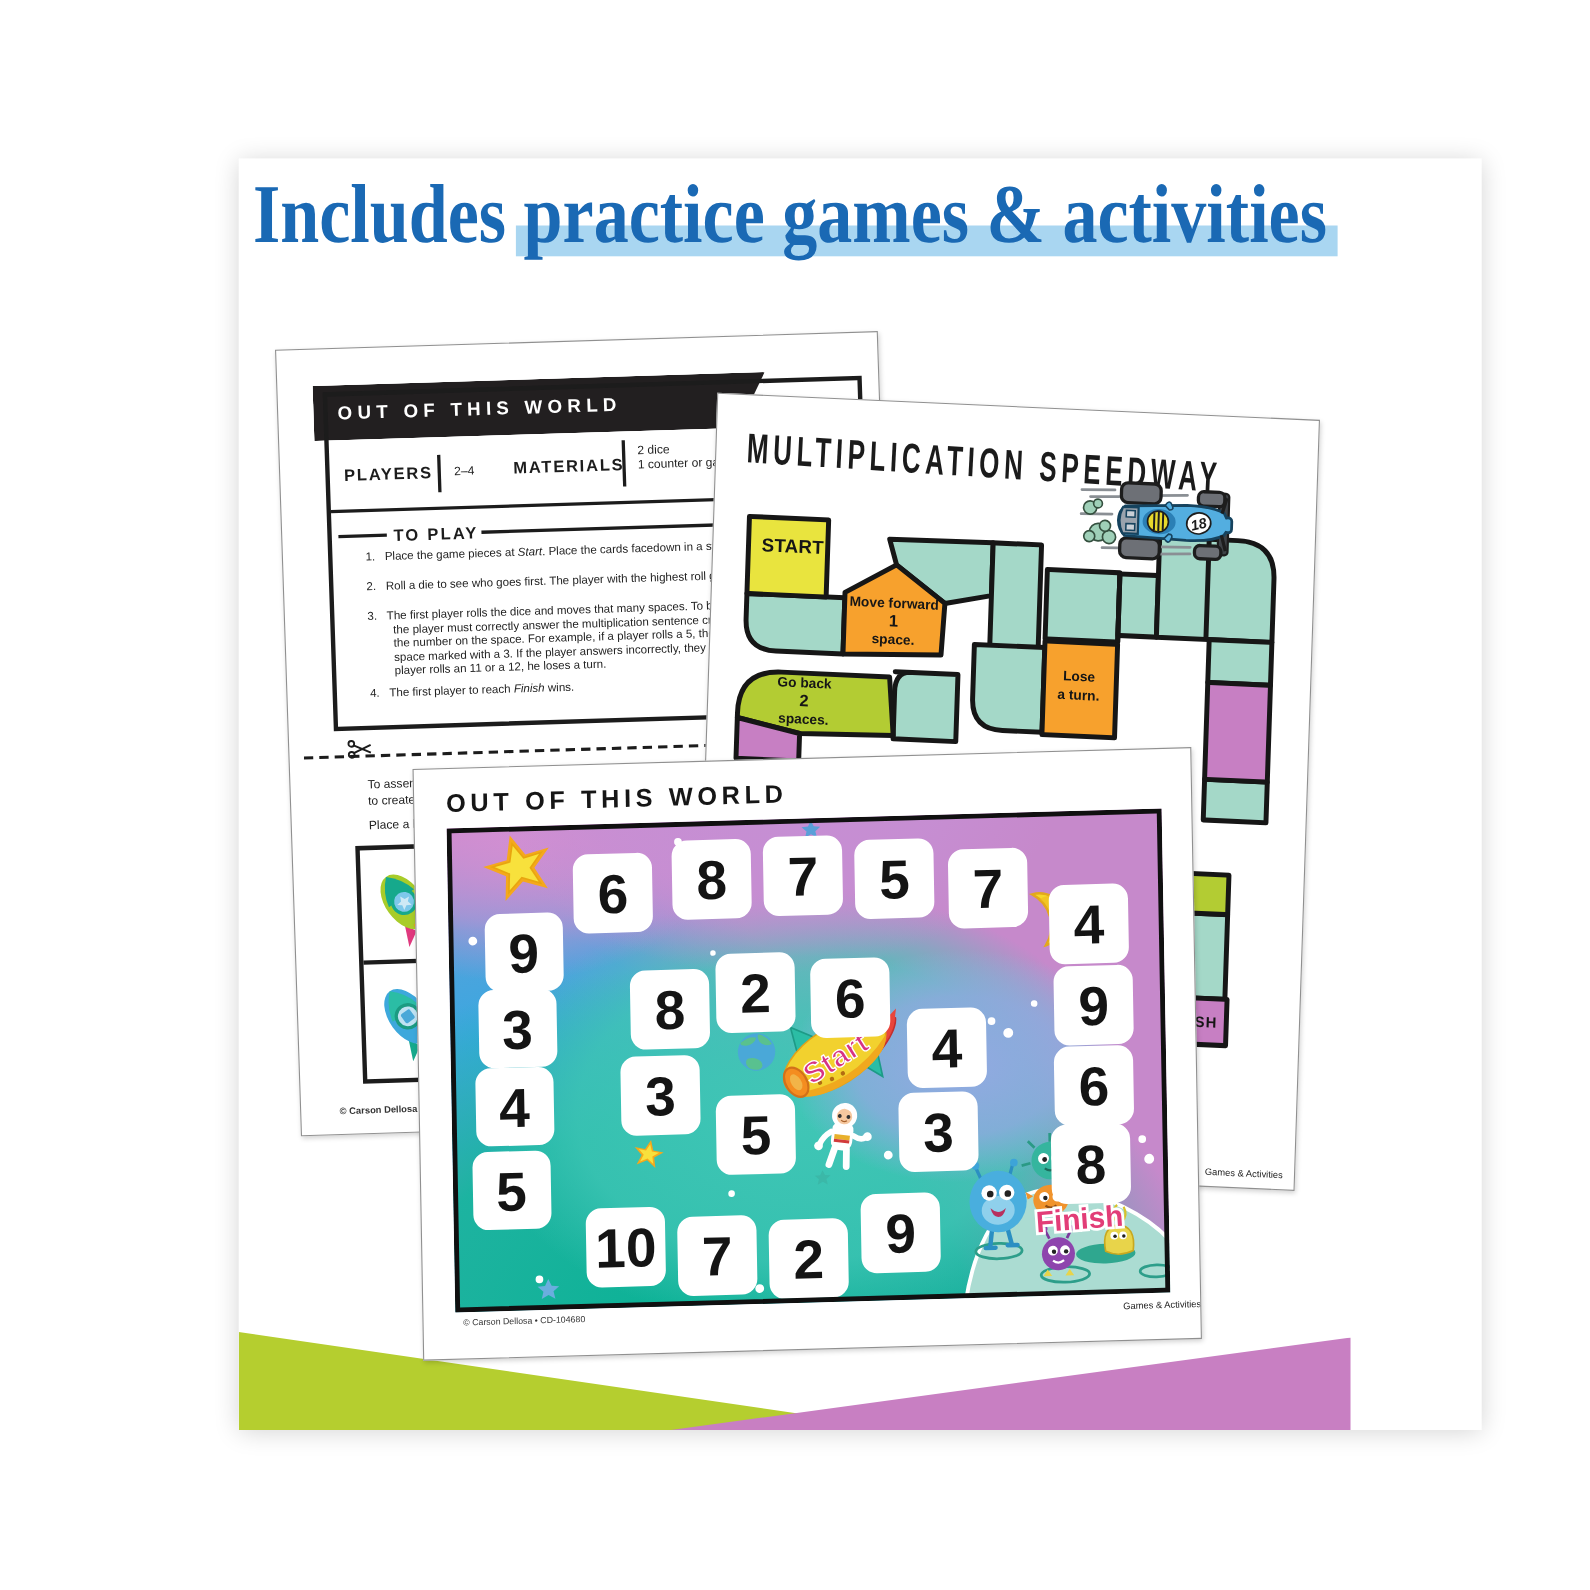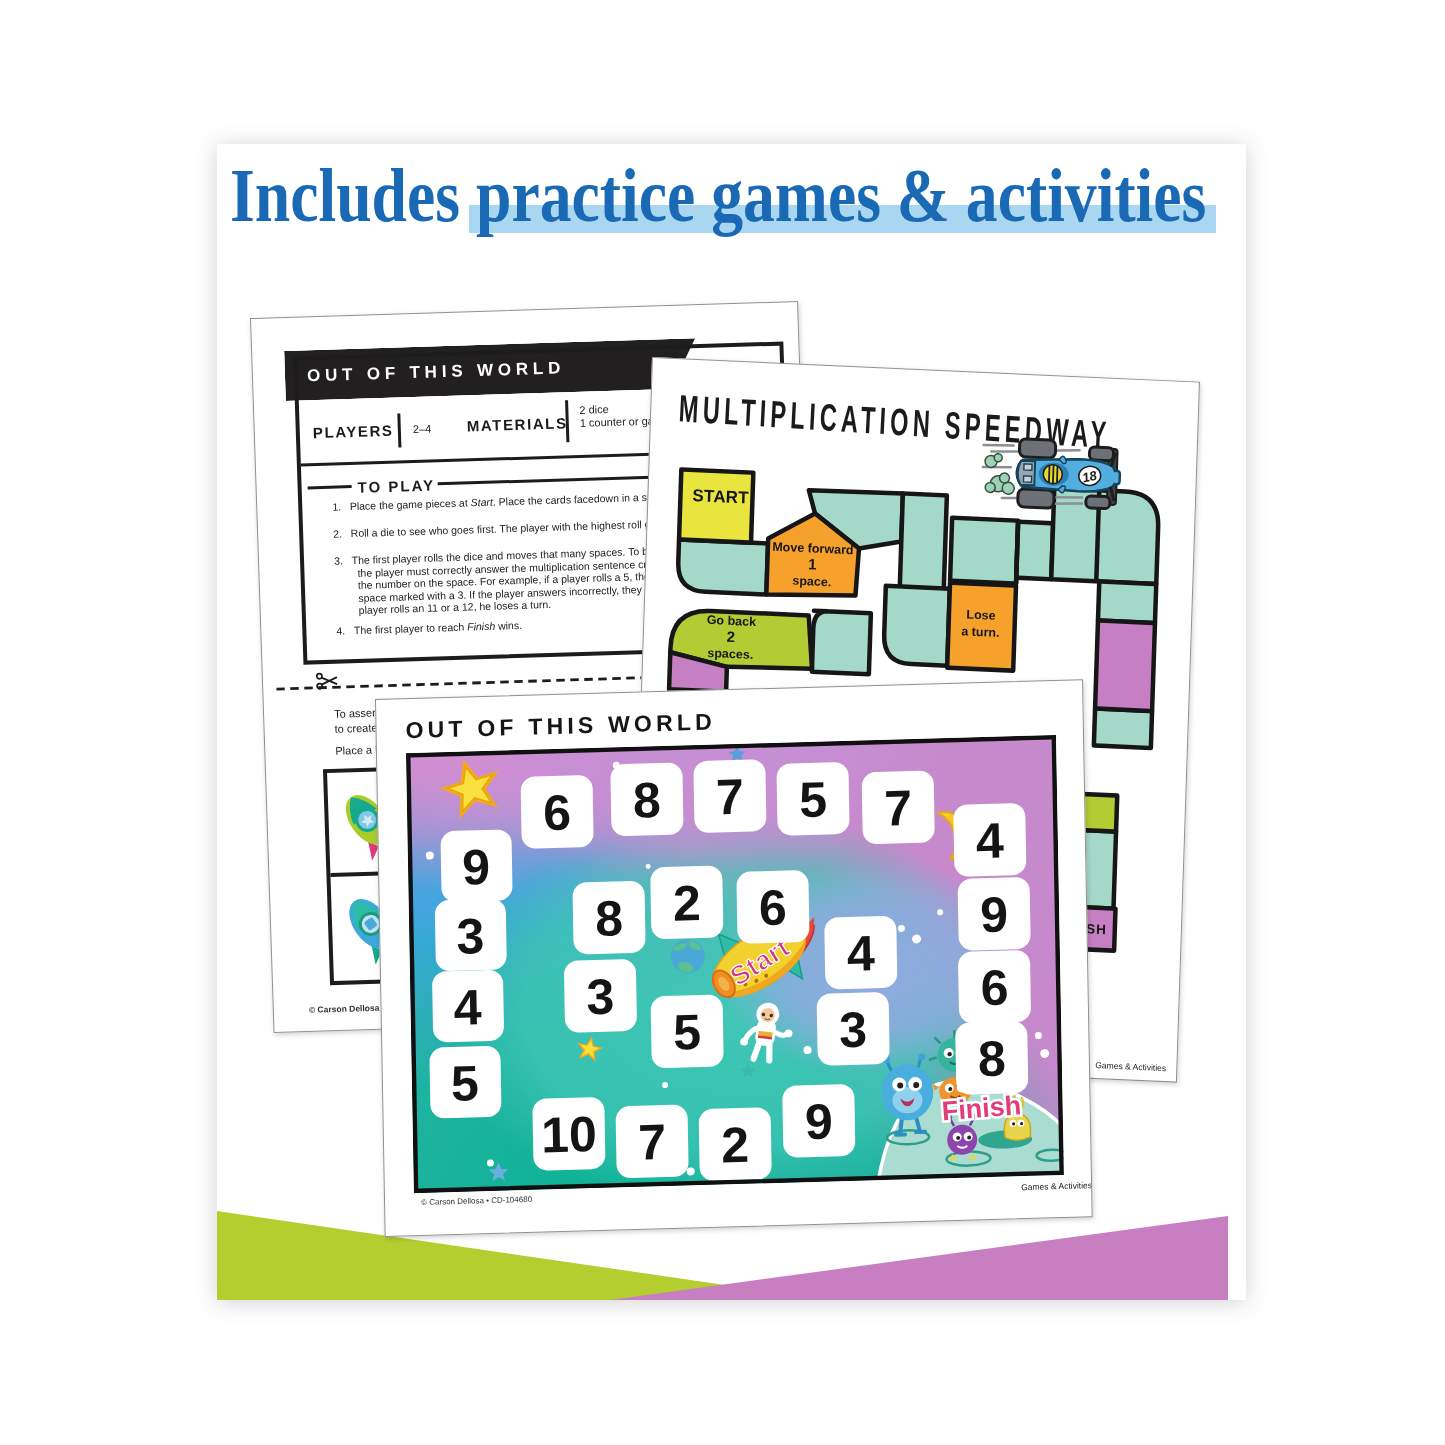--- a/index.html
+++ b/index.html
@@ -1,18 +1,18 @@
 <!DOCTYPE html>
 <html><head>
 <meta charset="utf-8">
 <style>
   html,body{margin:0;padding:0;}
   body{width:1445px;height:1445px;background:#ffffff;position:relative;overflow:hidden;
        font-family:"Liberation Sans", sans-serif;}
-  .card{position:absolute;left:217px;top:144px;width:1029px;height:1156px;background:#fff;
+  .card{position:absolute;left:217px;top:144px;width:1130px;height:1156px;background:#fff;
         box-shadow:0 2px 22px rgba(0,0,0,0.18);}
   .hl{position:absolute;left:252px;top:61px;width:747px;height:28px;background:#a9d6f1;}
   .title{position:absolute;left:13px;top:8px;
          font-family:"Liberation Serif", serif;font-weight:bold;font-size:76px;color:#1a69b4;
          letter-spacing:0px;white-space:nowrap;transform:scaleX(0.838);transform-origin:0 0;}
   .wedgeG{position:absolute;left:0;top:1065px;width:611px;height:91px;background:#b5ce2f;
           clip-path:polygon(0 2px,611px 91px,0 91px);}
   .wedgeP{position:absolute;left:393px;top:1068px;width:618px;height:88px;background:#c87fc2;
           clip-path:polygon(618px 4px,618px 88px,0 88px);}
   .page{position:absolute;background:#fff;border:1px solid #909090;box-sizing:border-box;overflow:hidden;box-shadow:1px 2px 5px rgba(0,0,0,0.18);}

